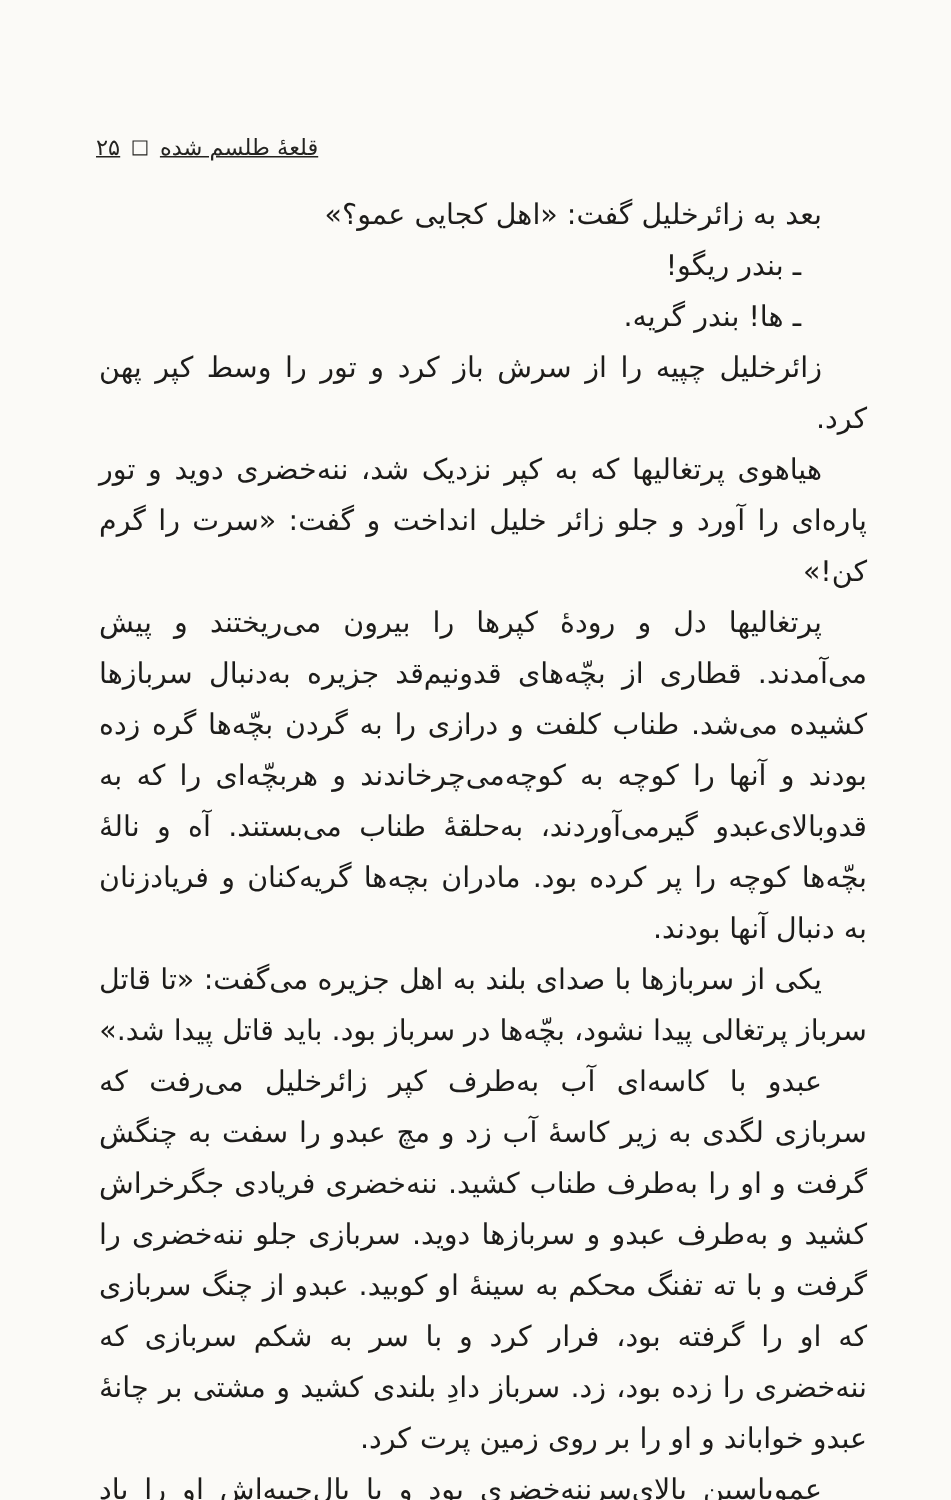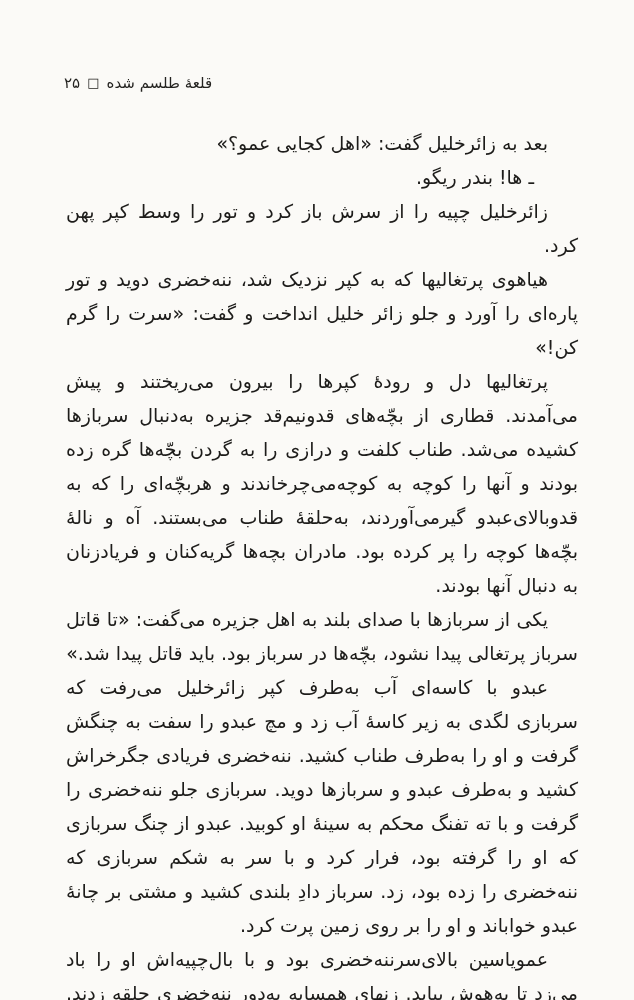--- a/index.html
+++ b/index.html
@@ -12,27 +12,28 @@
     position: relative;
     width: 634px;
     height: 1000px;
     margin: 0 auto;
     background: #fbfaf7;
     overflow: hidden;
     color: #1d1c1a;
   }
   .running-head {
     position: absolute;
-    top: 74px;
+    top: 89px;
     left: 64px;
     direction: rtl;
     font-size: 15px;
     letter-spacing: 0.2px;
     color: #242320;
     white-space: nowrap;
+    text-decoration: underline;
   }
   .running-head .sep {
     display: inline-block;
     margin: 0 7px;
     font-size: 13px;
     position: relative;
     top: -1px;
     color: #242320;
   }
   .text-block {
@@ -62,21 +63,22 @@
 <body>
 
 <div class="page">
 
   <div class="running-head">
     <span>قلعهٔ طلسم شده</span><span class="sep">□</span><span>۲۵</span>
   </div>
 
   <div class="text-block">
     <p class="para">بعد به زائرخلیل گفت: «اهل کجایی عمو؟»</p>
-    <p class="dialogue">ـ ها! بندر ریگو.</p>
+    <p class="dialogue">ـ بندر ریگو!</p>
+    <p class="dialogue">ـ ها! بندر گریه.</p>
     <p class="para">زائرخلیل چپیه را از سرش باز کرد و تور را وسط کپر پهن کرد.</p>
     <p class="para">هیاهوی پرتغالیها که به کپر نزدیک شد، ننه‌خضری دوید و تور پاره‌ای را آورد و جلو زائر خلیل انداخت و گفت: «سرت را گرم کن!»</p>
     <p class="para">پرتغالیها دل و رودهٔ کپرها را بیرون می‌ریختند و پیش می‌آمدند. قطاری از بچّه‌های قدونیم‌قد جزیره به‌دنبال سربازها کشیده می‌شد. طناب کلفت و درازی را به گردن بچّه‌ها گره زده بودند و آنها را کوچه به کوچه‌می‌چرخاندند و هربچّه‌ای را که به قدوبالای‌عبدو گیرمی‌آوردند، به‌حلقهٔ طناب می‌بستند. آه و نالهٔ بچّه‌ها کوچه را پر کرده بود. مادران بچه‌ها گریه‌کنان و فریادزنان به دنبال آنها بودند.</p>
     <p class="para">یکی از سربازها با صدای بلند به اهل جزیره می‌گفت: «تا قاتل سرباز پرتغالی پیدا نشود، بچّه‌ها در سرباز بود. باید قاتل پیدا شد.»</p>
     <p class="para">عبدو با کاسه‌ای آب به‌طرف کپر زائرخلیل می‌رفت که سربازی لگدی به زیر کاسهٔ آب زد و مچ عبدو را سفت به چنگش گرفت و او را به‌طرف طناب کشید. ننه‌خضری فریادی جگرخراش کشید و به‌طرف عبدو و سربازها دوید. سربازی جلو ننه‌خضری را گرفت و با ته تفنگ محکم به سینهٔ او کوبید. عبدو از چنگ سربازی که او را گرفته بود، فرار کرد و با سر به شکم سربازی که ننه‌خضری را زده بود، زد. سرباز دادِ بلندی کشید و مشتی بر چانهٔ عبدو خواباند و او را بر روی زمین پرت کرد.</p>
     <p class="para">عمویاسین بالای‌سرننه‌خضری بود و با بال‌چپیه‌اش او را باد می‌زد تا به‌هوش بیاید. زنهای همسایه به‌دور ننه‌خضری حلقه زدند. سربازی</p>
   </div>
 
 </div>
 

